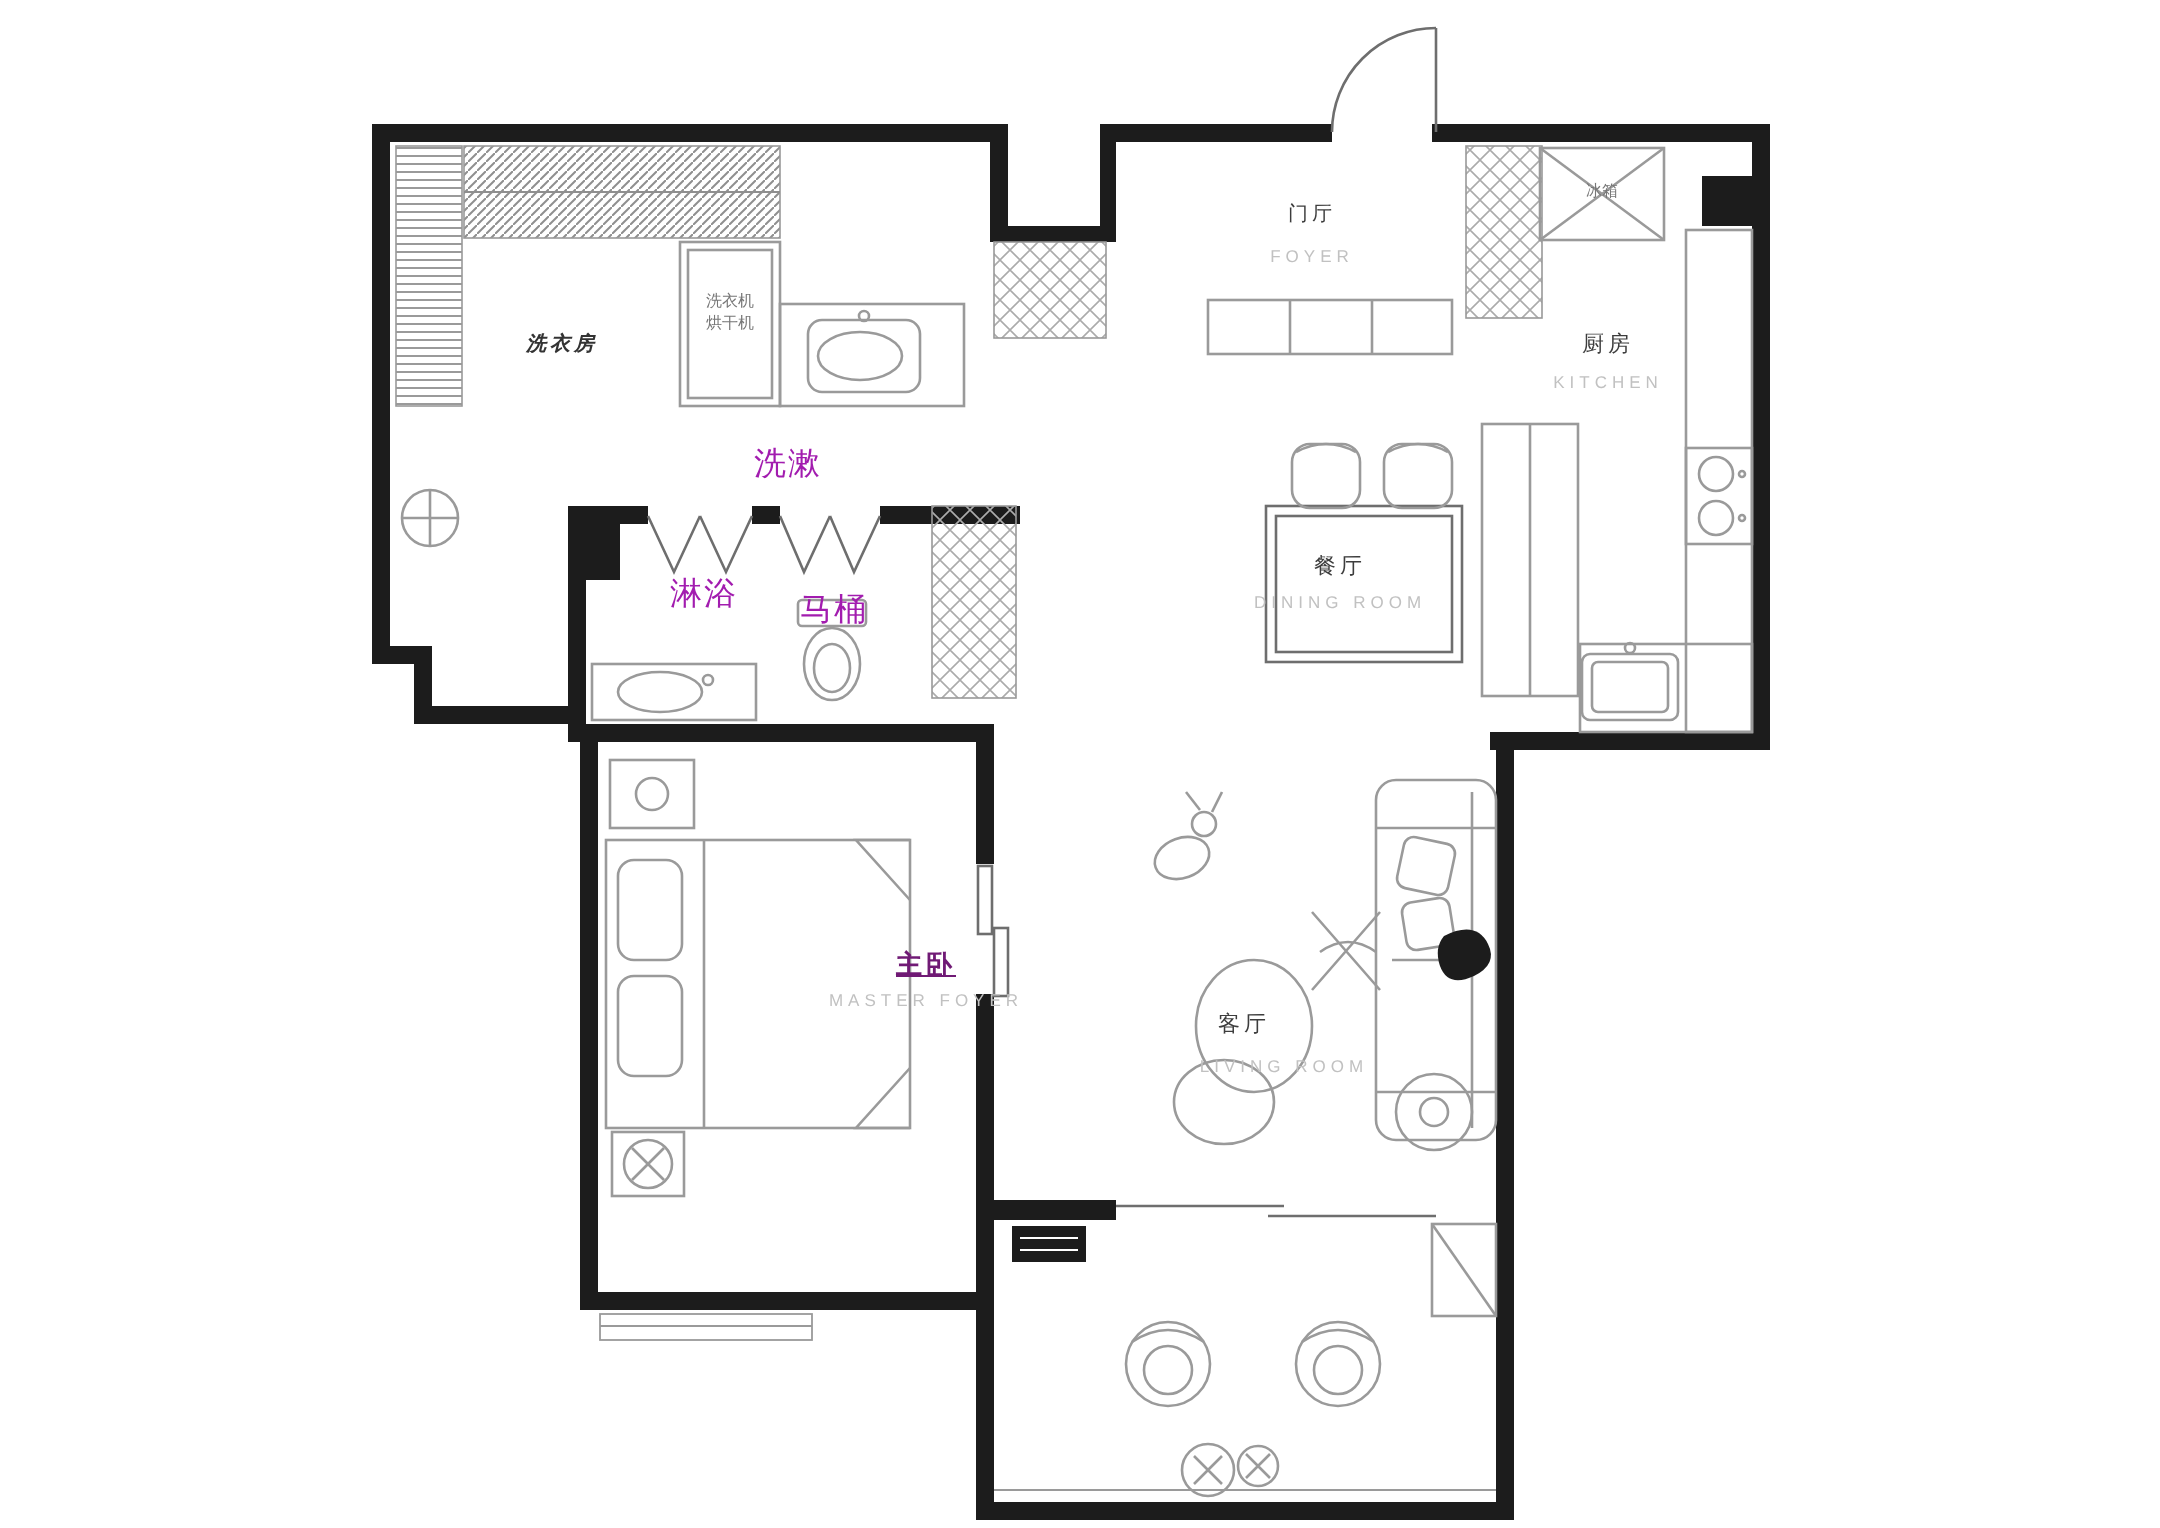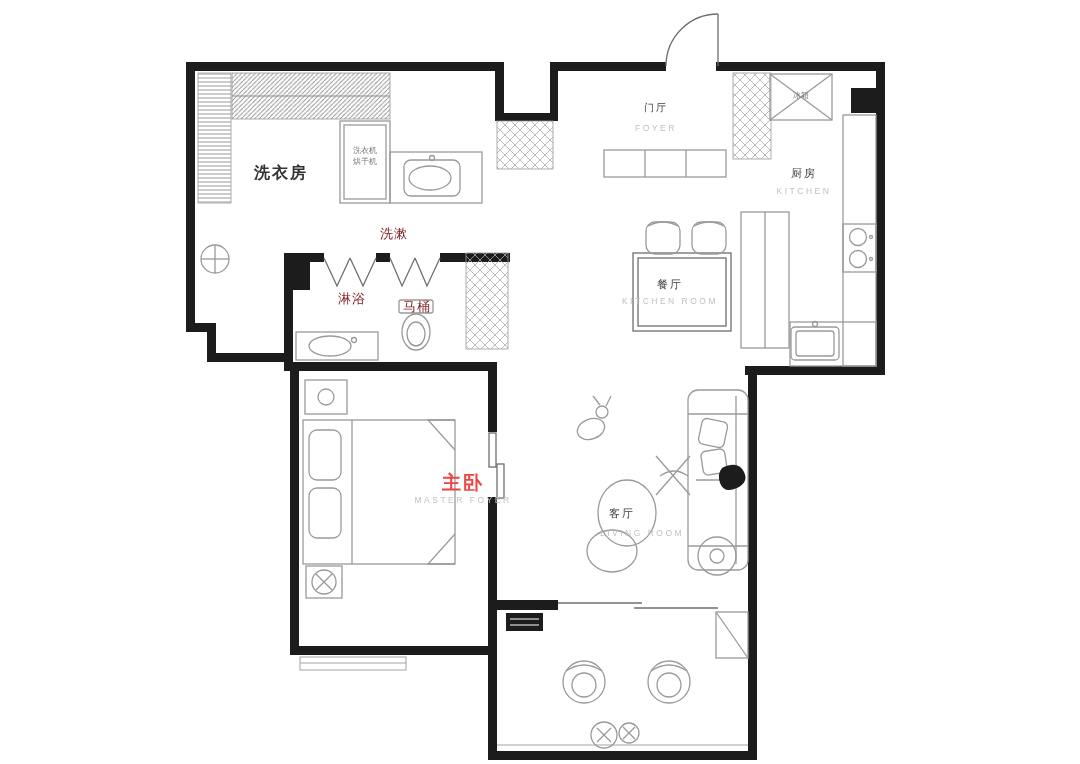--- a/index.html
+++ b/index.html
@@ -9,25 +9,25 @@
     background:var(--background,#ffffff);
     font-family:"Liberation Sans", sans-serif;
     overflow:hidden;
   }
   .plan svg{position:absolute;left:0;top:0;}
   .wall{fill:var(--wall,#1c1c1c);}
   .fx{fill:none;stroke:var(--furniture,#9a9a9a);stroke-width:1.3;}
   .fxd{fill:none;stroke:#6e6e6e;stroke-width:1.3;}
   .thin{stroke-width:0.9;}
   .lbl{position:absolute;transform:translate(-50%,-50%);white-space:nowrap;color:var(--label_cn,#3d3d3d);line-height:1;}
-  .cn15{font-size:16px;font-weight:bold;letter-spacing:2px;color:#333;}
+  .cn15{font-size:10px;font-weight:bold;letter-spacing:2px;color:#333;font-style:italic;}
   .cn14{font-size:10px;letter-spacing:2px;}
   .cn13{font-size:11px;letter-spacing:2px;}
-  .cn13b{font-size:19px;font-weight:bold;letter-spacing:2px;color:#ef4444;}
-  .cn12{font-size:13px;letter-spacing:1px;color:#7f1d1d;}
+  .cn13b{font-size:13px;font-weight:bold;letter-spacing:2px;color:#701a75;text-decoration:underline;}
+  .cn12{font-size:16px;letter-spacing:1px;color:#a21caf;}
   .cn8{font-size:8px;color:#777;}
   .en{font-size:8.5px;letter-spacing:2.5px;color:var(--label_en,#c1c1c1);}
 </style>
 </head>
 <body>
 
 <div class="plan">
 
 <svg width="1080" height="764" viewBox="0 0 1080 764">
   <defs>
@@ -245,19 +245,19 @@
   <div class="lbl cn8" style="left:365px;top:162px">烘干机</div>
   <div class="lbl cn12" style="left:394px;top:233px">洗漱</div>
   <div class="lbl cn12" style="left:352px;top:298px">淋浴</div>
   <div class="lbl cn12" style="left:417px;top:306px">马桶</div>
   <div class="lbl cn14" style="left:656px;top:108px">门厅</div>
   <div class="lbl en" style="left:656px;top:128px">FOYER</div>
   <div class="lbl cn8" style="left:801px;top:96px">冰箱</div>
   <div class="lbl cn13" style="left:804px;top:173px">厨房</div>
   <div class="lbl en" style="left:804px;top:191px">KITCHEN</div>
   <div class="lbl cn13" style="left:670px;top:284px">餐厅</div>
-  <div class="lbl en" style="left:670px;top:301px">KITCHEN ROOM</div>
+  <div class="lbl en" style="left:670px;top:301px">DINING ROOM</div>
   <div class="lbl cn13b" style="left:463px;top:482px">主卧</div>
   <div class="lbl en" style="left:463px;top:500px">MASTER FOYER</div>
   <div class="lbl cn13" style="left:622px;top:513px">客厅</div>
   <div class="lbl en" style="left:642px;top:533px">LIVING ROOM</div>
 
 </div>
 
 </body></html>

